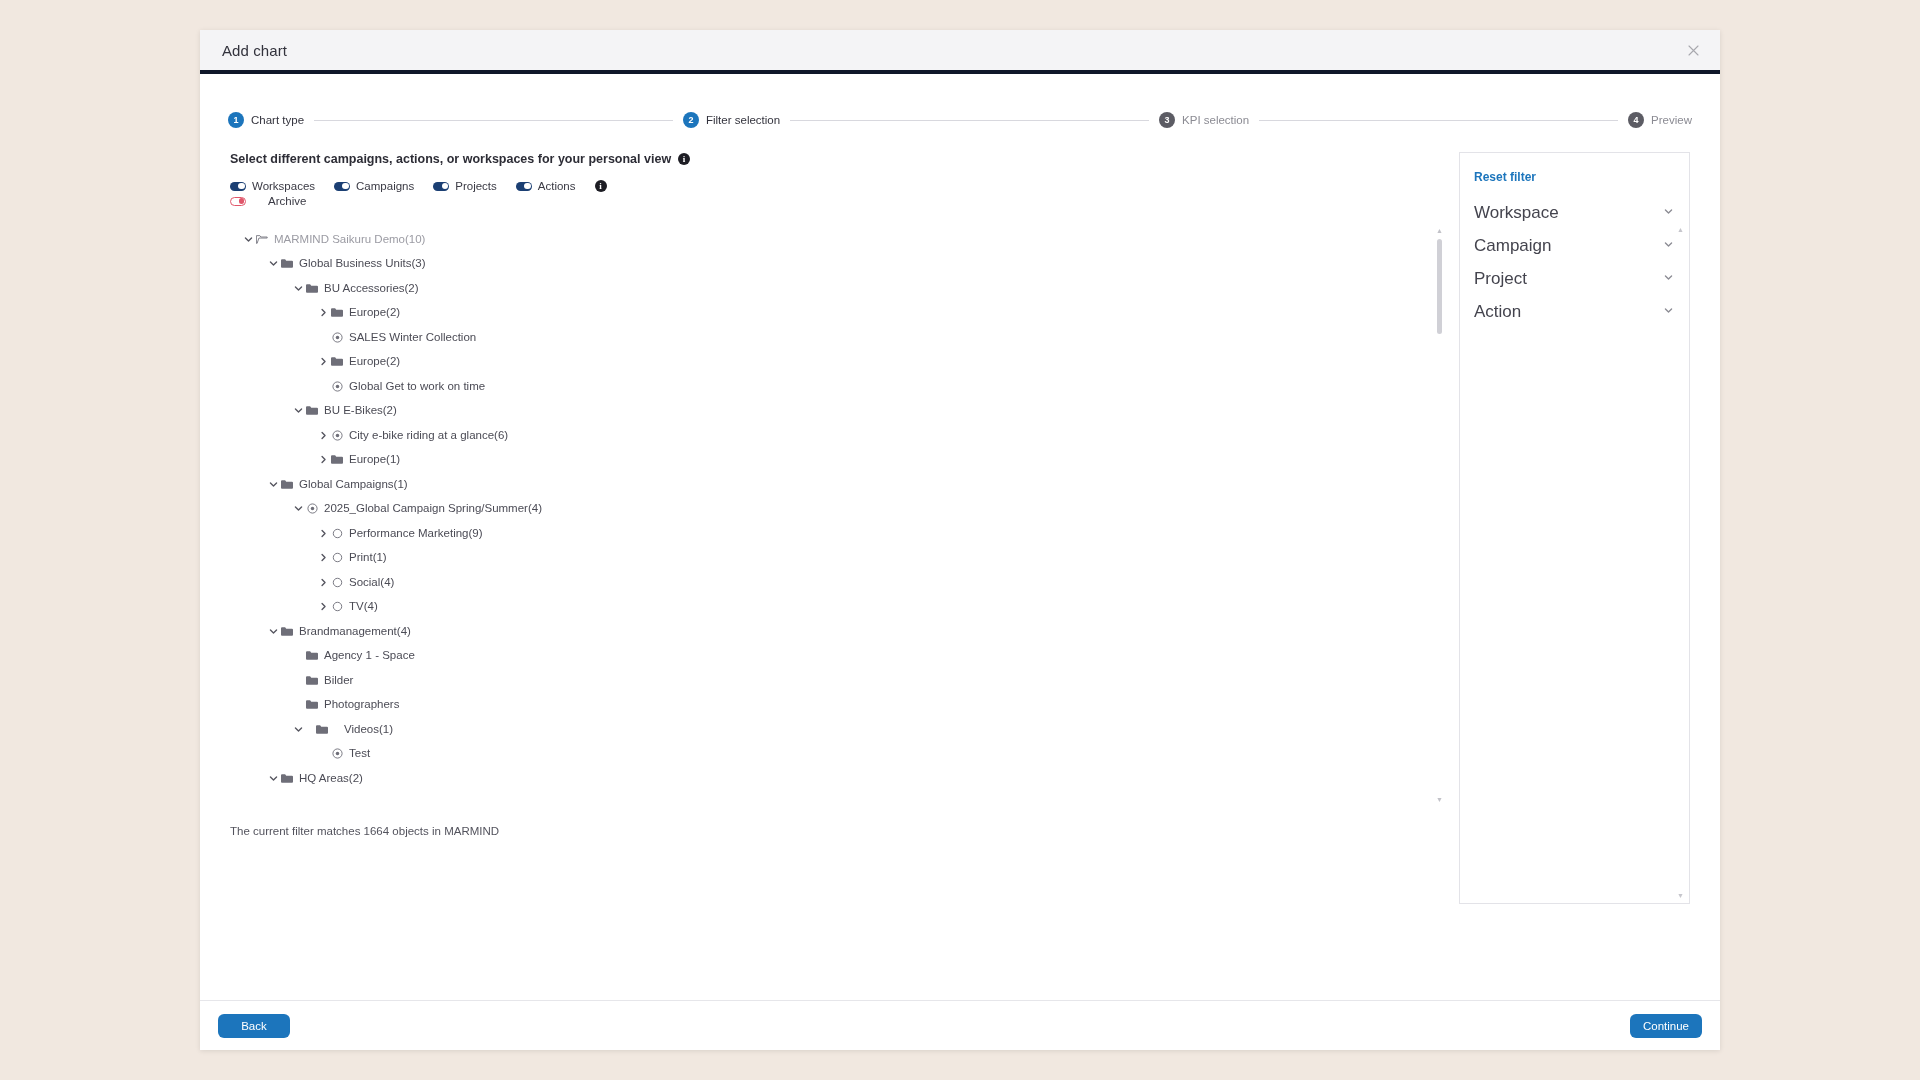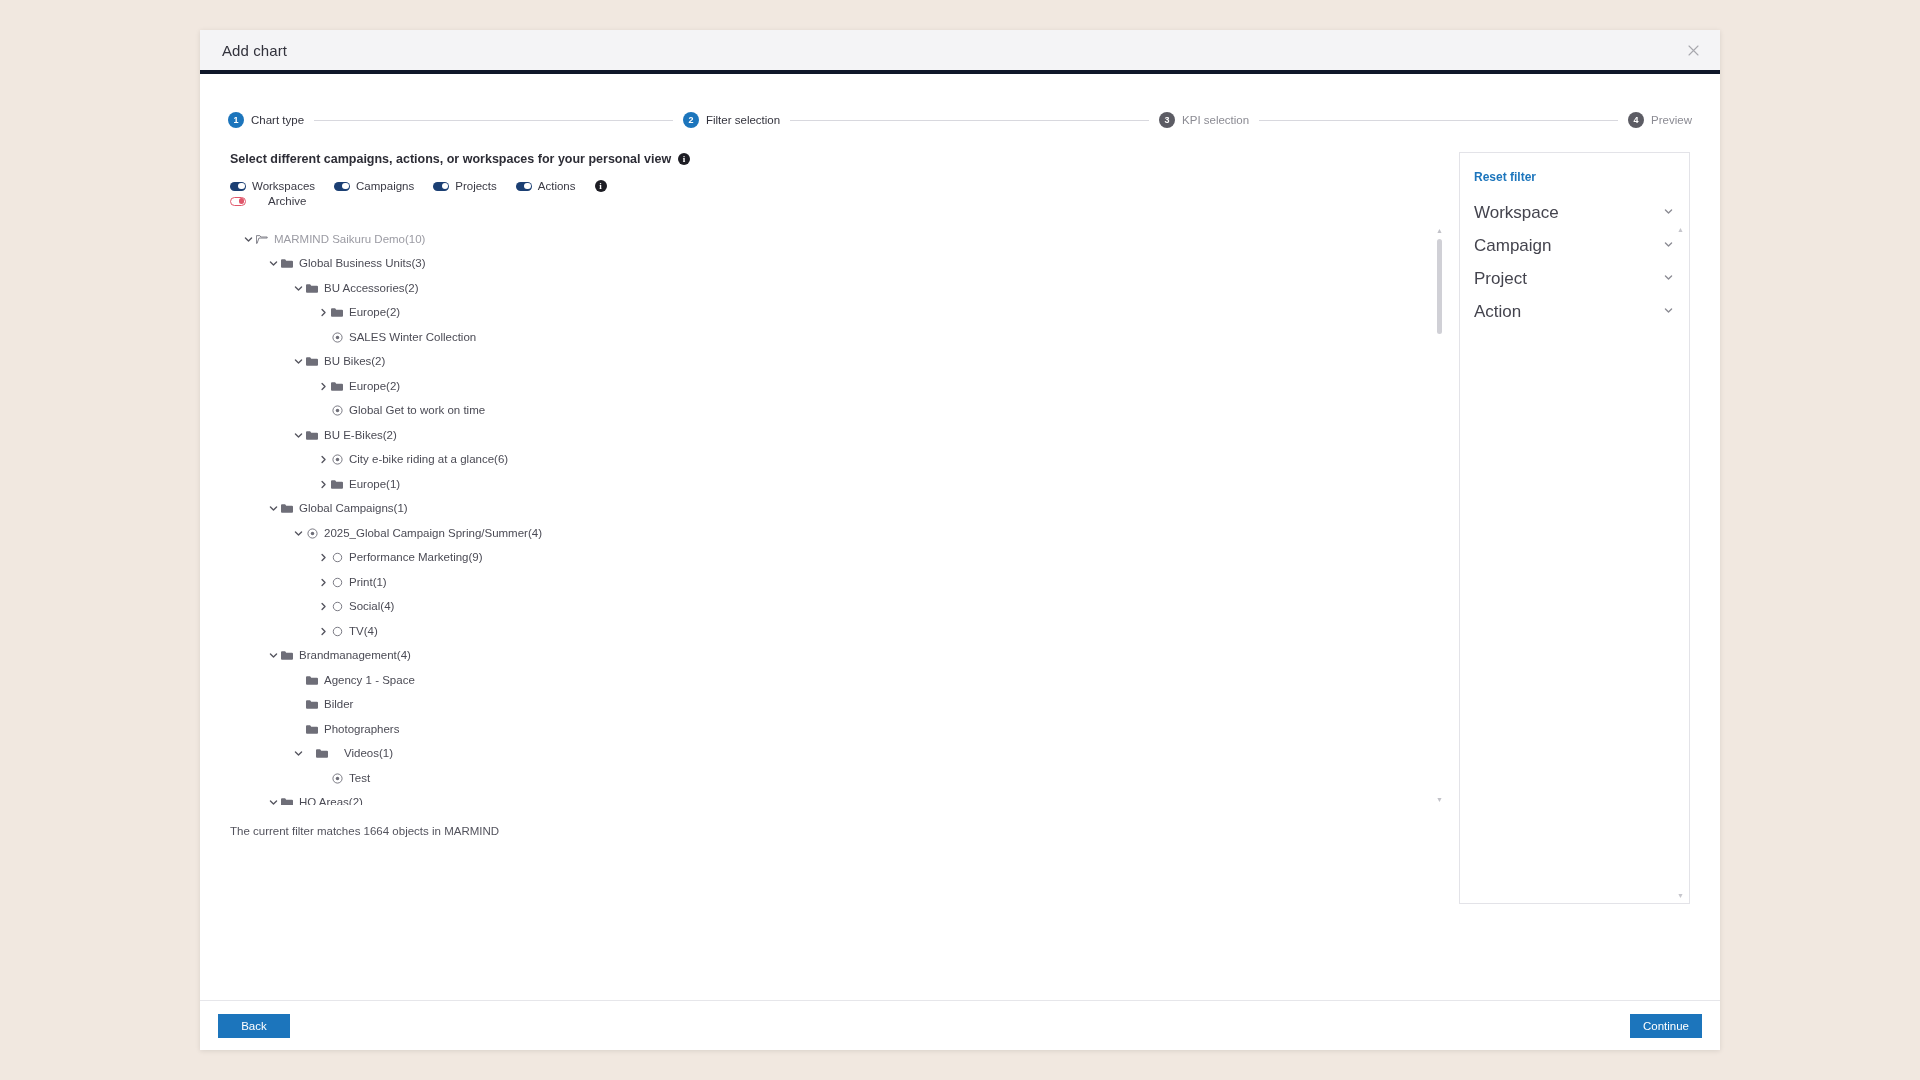--- a/index.html
+++ b/index.html
@@ -198,21 +198,21 @@
     flex: 0 0 50px; height: 50px;
     border-top: 1px solid #e6e6ea;
     display: flex; align-items: center;
     justify-content: space-between;
     padding: 0 18px;
     background: #fff;
   }
   .btn {
     min-width: 72px; height: 24px;
     background: #1c75bc; color: #fff;
-    border: none; border-radius: 0;
+    border: none; border-radius: 6px;
     font-size: 11.5px; font-family: "Liberation Sans", sans-serif;
     cursor: pointer; padding: 0 12px;
   }
 </style>
 </head>
 <body>
 
 <div class="dialog">
 
   <div class="dialog-header">
@@ -337,33 +337,20 @@
             <div class="tree-row" style="padding-left: 87px;">
               <span class="caret spacer"></span>
               <span class="tico">
                 <svg width="11" height="11" viewBox="0 0 12 12" aria-hidden="true">
                   <circle cx="6" cy="6" r="5" fill="none" stroke="#6e6e78" stroke-width="1"></circle>
                   <circle cx="6" cy="6" r="1.9" fill="#6e6e78"></circle>
                 </svg>
               </span>
               <span class="tlabel">SALES Winter Collection</span>
             </div>
-            <div class="tree-row" style="padding-left: 62px;">
-              <span class="caret">
-                <svg width="9" height="9" viewBox="0 0 10 10" aria-hidden="true">
-                  <path d="M1.6 3.4 5 6.7 8.4 3.4" fill="none" stroke="currentColor" stroke-width="1.5" stroke-linecap="round" stroke-linejoin="round"></path>
-                </svg>
-              </span>
-              <span class="tico">
-                <svg width="12" height="11" viewBox="0 0 14 12" aria-hidden="true">
-                  <path d="M0 2.2A1.2 1.2 0 0 1 1.2 1h3.6l1.3 1.7h6.7A1.2 1.2 0 0 1 14 3.9v6A1.1 1.1 0 0 1 12.9 11H1.1A1.1 1.1 0 0 1 0 9.9z" fill="#6e6e78"></path>
-                </svg>
-              </span>
-              <span class="tlabel">BU Bikes(2)</span>
-            </div>
             <div class="tree-row" style="padding-left: 87px;">
               <span class="caret">
                 <svg width="9" height="9" viewBox="0 0 10 10" aria-hidden="true">
                   <path d="M3.4 1.6 6.7 5 3.4 8.4" fill="none" stroke="currentColor" stroke-width="1.5" stroke-linecap="round" stroke-linejoin="round"></path>
                 </svg>
               </span>
               <span class="tico">
                 <svg width="12" height="11" viewBox="0 0 14 12" aria-hidden="true">
                   <path d="M0 2.2A1.2 1.2 0 0 1 1.2 1h3.6l1.3 1.7h6.7A1.2 1.2 0 0 1 14 3.9v6A1.1 1.1 0 0 1 12.9 11H1.1A1.1 1.1 0 0 1 0 9.9z" fill="#6e6e78"></path>
                 </svg>

